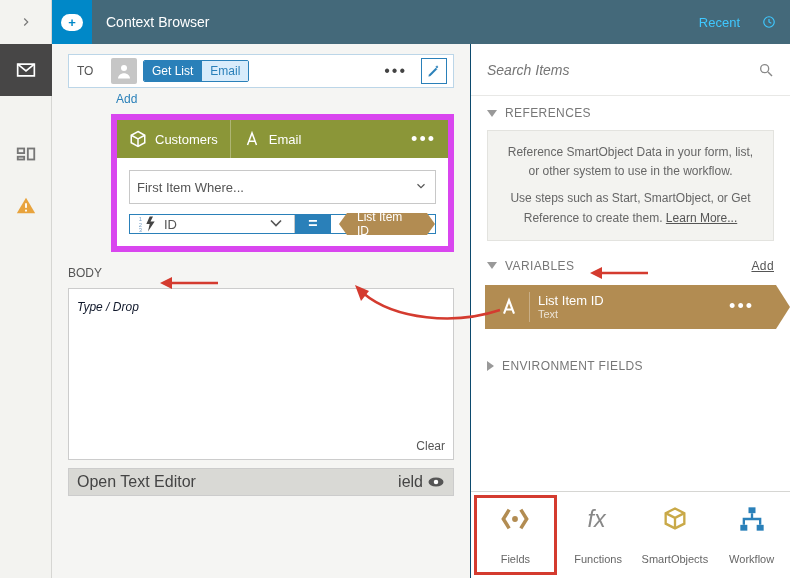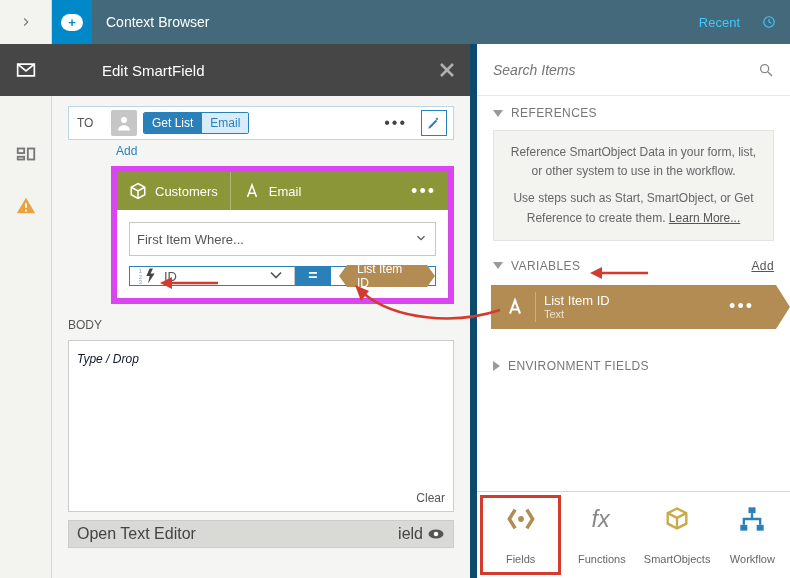--- a/index.html
+++ b/index.html
@@ -65,21 +65,21 @@
 .hex-tag::before { left: -8px; border-right: 8px solid #b28c52; }
 .hex-tag::after { right: -8px; border-left: 8px solid #b28c52; }
 
 .body-label { font-size: 12px; color: #555; margin-top: 6px; }
 .body-box { border: 1px solid #ccc; height: 172px; position: relative; padding: 8px; background: #fff; }
 .body-ph { font-size: 12px; color: #0f172a; font-style: italic; }
 .clear-link { position: absolute; right: 8px; bottom: 6px; font-size: 12px; color: #555; cursor: pointer; }
 .open-te { height: 28px; background: #d9d9d5; border: 1px solid #ccc; display: flex; align-items: center; padding: 0 8px; font-size: 16px; color: #444; }
 .open-te-right { margin-left: auto; display: flex; align-items: center; gap: 4px; }
 
-.right-col { flex: 1; background: #fff; display: flex; flex-direction: column; border-left: 7px solid #0c4a6e; }
+.right-col { flex: 1; background: #fff; display: flex; flex-direction: column; border-left: 1px solid #0c4a6e; }
 .search-row { height: 52px; display: flex; align-items: center; padding: 0 16px; border-bottom: 1px solid #e8e8e6; }
 .search-input { flex: 1; border: none; outline: none; font-size: 14px; font-style: italic; color: #999; background: transparent; }
 .search-row svg { width: 16px; height: 16px; stroke: #888; fill: none; stroke-width: 2; }
 
 .sec-head { display: flex; align-items: center; padding: 10px 16px 6px 16px; font-size: 12px; color: #777; letter-spacing: 0.4px; }
 .tri { width: 0; height: 0; margin-right: 8px; }
 .tri-down { border-left: 5px solid transparent; border-right: 5px solid transparent; border-top: 7px solid #999; }
 .tri-right { border-top: 5px solid transparent; border-bottom: 5px solid transparent; border-left: 7px solid #999; }
 .sec-head-link { margin-left: auto; color: #555; font-size: 12px; text-decoration: underline; cursor: pointer; }
 
@@ -149,30 +149,20 @@
     <div class="rail-icon">
       <svg viewBox="0 0 24 24" width="22" height="22">
           <path d="M12 3 L22 20 H2 Z" fill="#e8a33d"></path>
           <rect x="11" y="9" width="2" height="5" fill="#fff"></rect>
           <rect x="11" y="16" width="2" height="2" fill="#fff"></rect>
         </svg>
     </div>
   </div>
 
   <div class="center-col">
-    <div class="edit-header">
-      <div style="width:46px;"></div>
-      <div class="edit-header-title">Edit SmartField</div>
-      <div class="close-x">
-        <svg width="16" height="16" viewBox="0 0 16 16">
-            <line x1="2" y1="2" x2="14" y2="14"></line>
-            <line x1="14" y1="2" x2="2" y2="14"></line>
-          </svg>
-      </div>
-    </div>
 
     <div class="center-body">
       <div class="to-row">
         <span class="to-label">TO</span>
         <div class="user-ph">
           <svg viewBox="0 0 24 24">
               <circle cx="12" cy="8" r="4"></circle>
               <path d="M4 22c0-4 4-7 8-7s8 3 8 7z"></path>
             </svg>
         </div>

